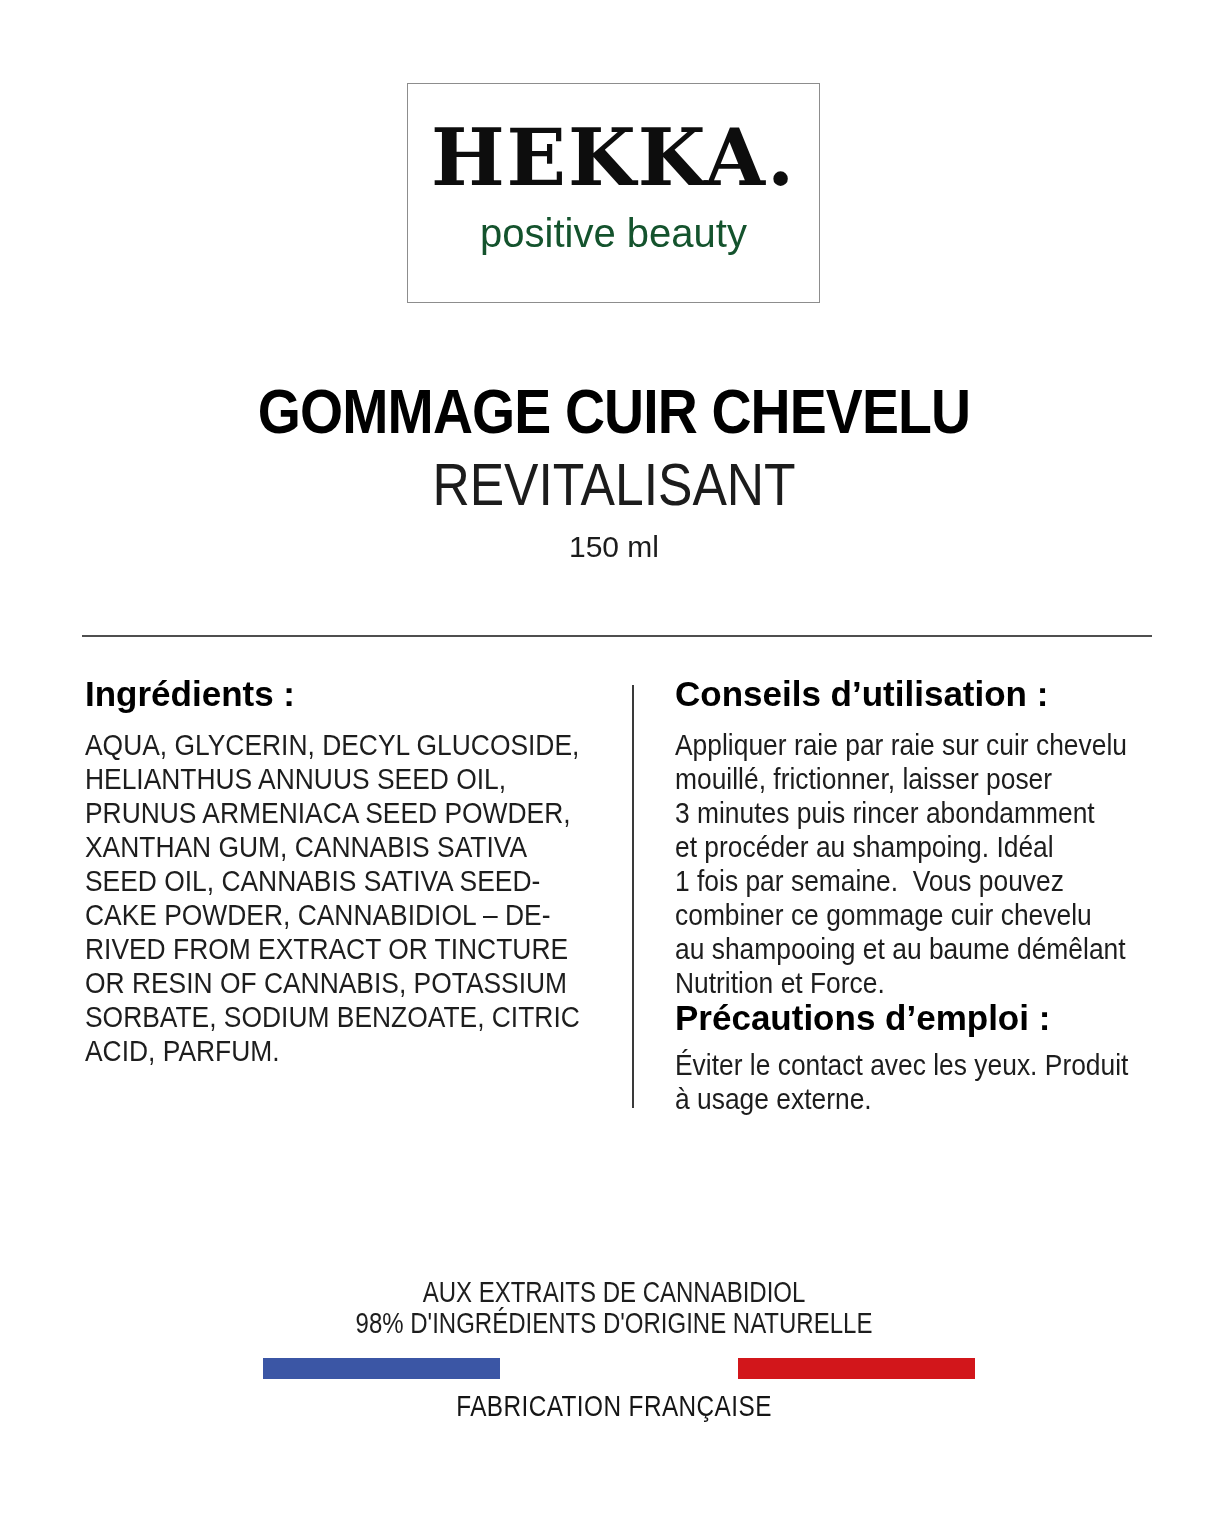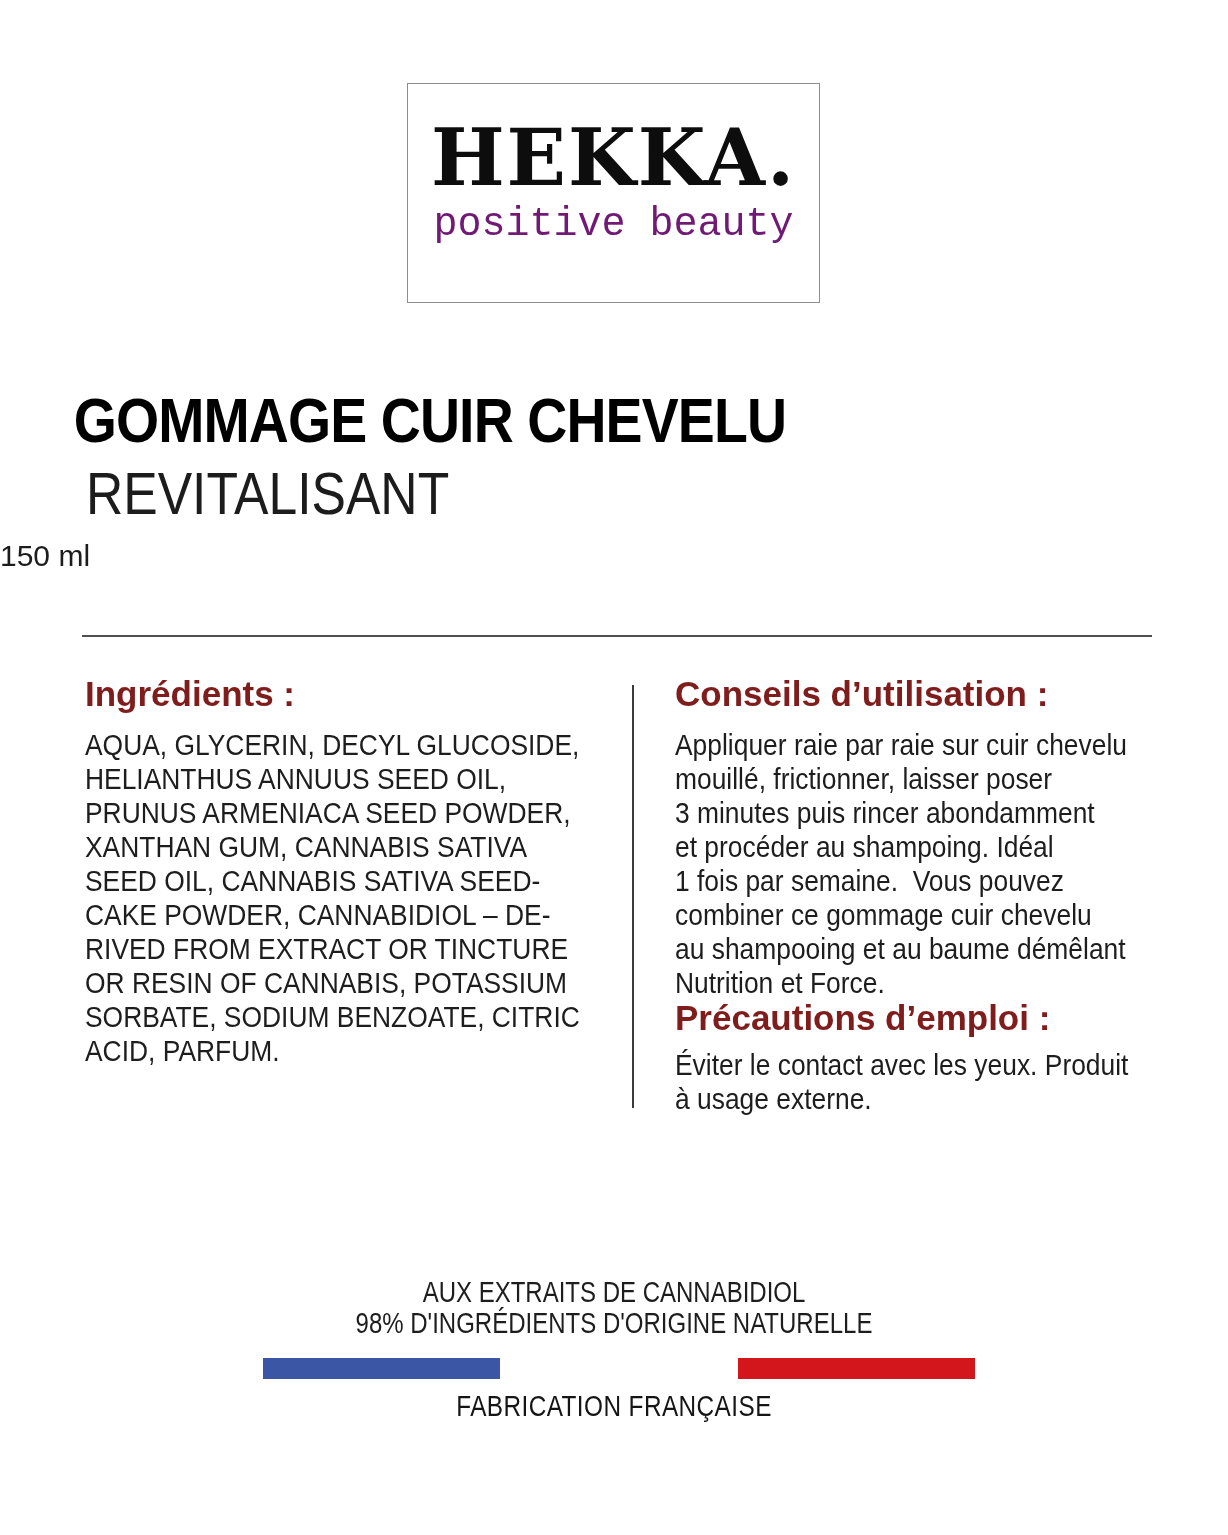--- a/index.html
+++ b/index.html
@@ -12,26 +12,26 @@
   
   .logo-box {
     position:absolute; left:407px; top:83px; width:413px; height:220px;
     border:1px solid #8d8d8d; box-sizing:border-box; text-align:center;
   }
   .brand {
     margin-top:34px; font-family:"DejaVu Serif", serif; font-weight:bold;
     font-size:78px; line-height:80px; letter-spacing:2px; color:#0d0d0d;
   }
   .tagline {
-    margin-top:6px; font-family:Liberation Mono, monospace;
-    font-size:40px; line-height:42px; color:#701a75;
+    margin-top:14px; font-family:Liberation Sans, sans-serif;
+    font-size:40px; line-height:42px; color:#14532d;
   }
 
   
-  .title-block { position:absolute; left:0; top:389px; width:100%; }
+  .title-block { position:absolute; left:0; top:380px; width:100%; text-align:center; }
   .title-main {
     font-size:63px; line-height:63px; font-weight:700; letter-spacing:-1px;
     transform:scaleX(0.88); transform-origin:50% 0;
   }
   .title-sub {
     margin-top:12px; font-size:60px; line-height:60px; font-weight:400;
     color:#1c1c1c; transform:scaleX(0.86); transform-origin:50% 0;
   }
   .title-vol {
     margin-top:8px; font-size:30px; line-height:47px; font-weight:400; color:#1c1c1c;
@@ -41,21 +41,21 @@
   .hrule { position:absolute; left:82px; top:635px; width:1070px; height:0;
            border-top:2px solid #4f4f4f; }
   .vrule { position:absolute; left:632px; top:685px; width:0; height:423px;
            border-left:2px solid #3a3a3a; }
 
   
   .col { position:absolute; top:676px; }
   .col-left  { left:85px;  width:600px; }
   .col-right { left:675px; width:560px; }
   .heading {
-    font-size:35px; line-height:36px; font-weight:700; color:#7f1d1d;
+    font-size:35px; line-height:36px; font-weight:700; color:#000000;
     white-space:pre-wrap;
   }
   .body {
     margin-top:16px; font-size:30px; line-height:34px; color:#1d1d1d;
     white-space:pre-wrap; transform:scaleX(0.88); transform-origin:0 0;
   }
   .heading-2 { margin-top:0px; }
   .body-2 { margin-top:12px; }
 
   

